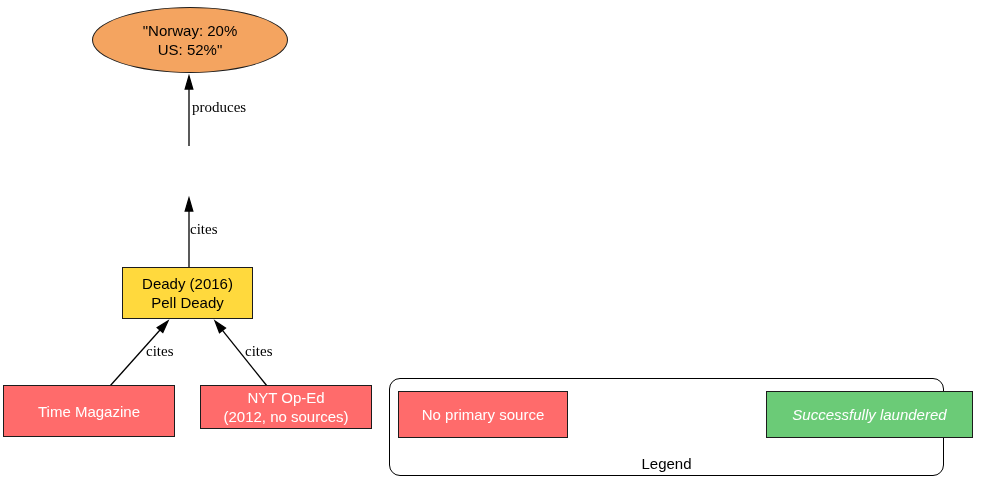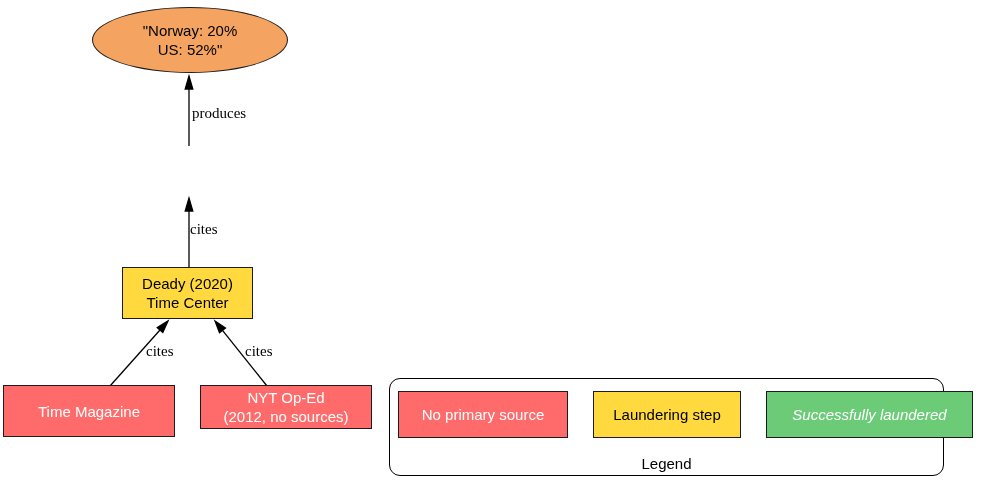--- a/index.html
+++ b/index.html
@@ -51,21 +51,21 @@
     left: 200px; top: 385px; width: 172px; height: 44px;
     background: #FF6B6B; color: #ffffff;
   }
   .edge-label {
     position: absolute;
     font-family: "Liberation Serif", serif;
     font-size: 15px;
     color: #000000;
     white-space: nowrap;
   }
-  .lbl-produces { left: 192px; top: 105px; }
+  .lbl-produces { left: 192px; top: 99px; }
   .lbl-cites-1  { left: 190px; top: 221px; }
   .lbl-cites-2  { left: 146px; top: 343px; }
   .lbl-cites-3  { left: 245px; top: 343px; }
   .legend-box {
     position: absolute;
     left: 389px; top: 378px;
     width: 555px; height: 98px;
     box-sizing: border-box;
     border: 1px solid #000000;
     border-radius: 11px;
@@ -119,38 +119,37 @@
     </g>
   </svg>
 
   <div class="node node-claim">
     <span>"Norway: 20%</span>
     <span>US: 52%"</span>
   </div>
 
 
   <div class="node node-deady">
-    <span>Deady (2020)</span>
-    <span>Time Center</span>
+    <span>Deady (2016)</span>
+    <span>Pell Deady</span>
   </div>
 
   <div class="node node-time">
     <span>Time Magazine</span>
   </div>
 
   <div class="node node-nyt">
     <span>NYT Op-Ed</span>
     <span>(2012, no sources)</span>
   </div>
 
   <div class="edge-label lbl-produces">produces</div>
   <div class="edge-label lbl-cites-1">cites</div>
   <div class="edge-label lbl-cites-2">cites</div>
   <div class="edge-label lbl-cites-3">cites</div>
 
   <div class="legend-box">
     <div class="legend-item legend-item-nosource">No primary source</div>
-    <div class="legend-item legend-item-laundering">Laundering step</div>
     <div class="legend-item legend-item-laundered">Successfully laundered</div>
     <div class="legend-title">Legend</div>
   </div>
 
 </div>
 
 </body></html>

